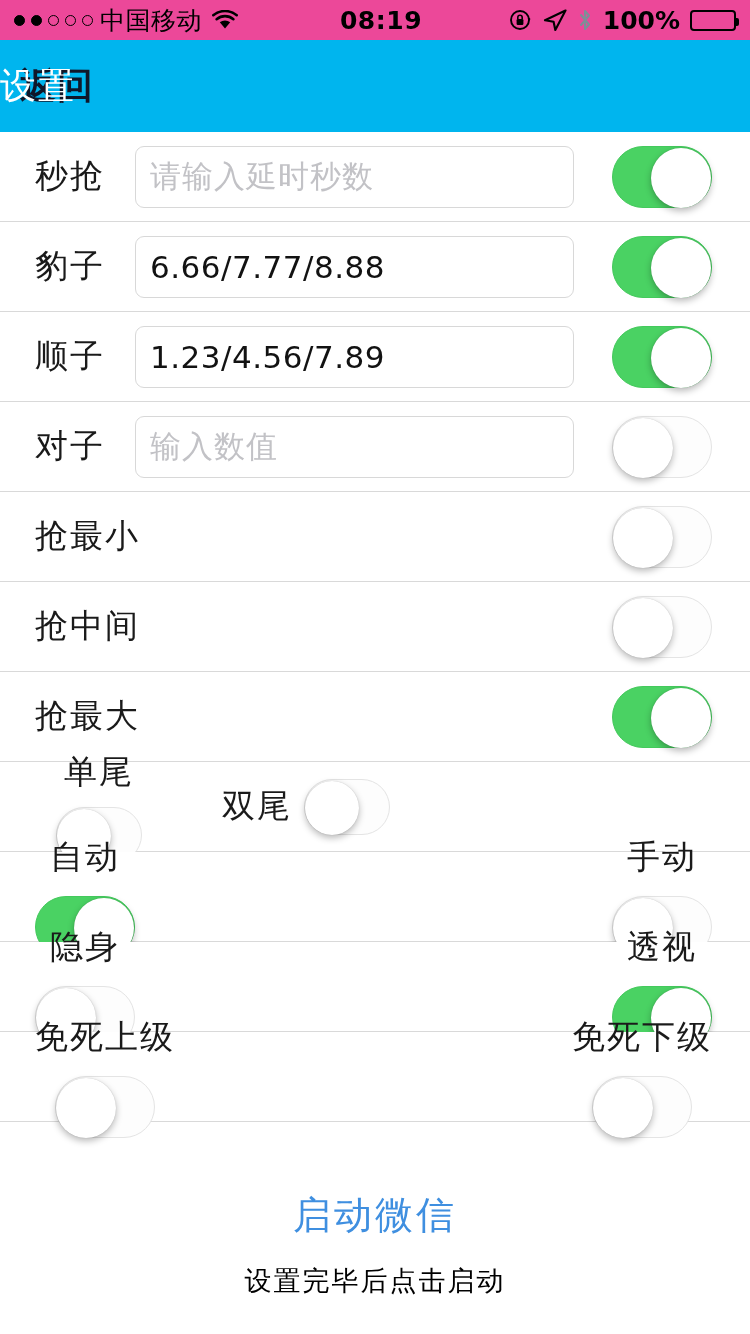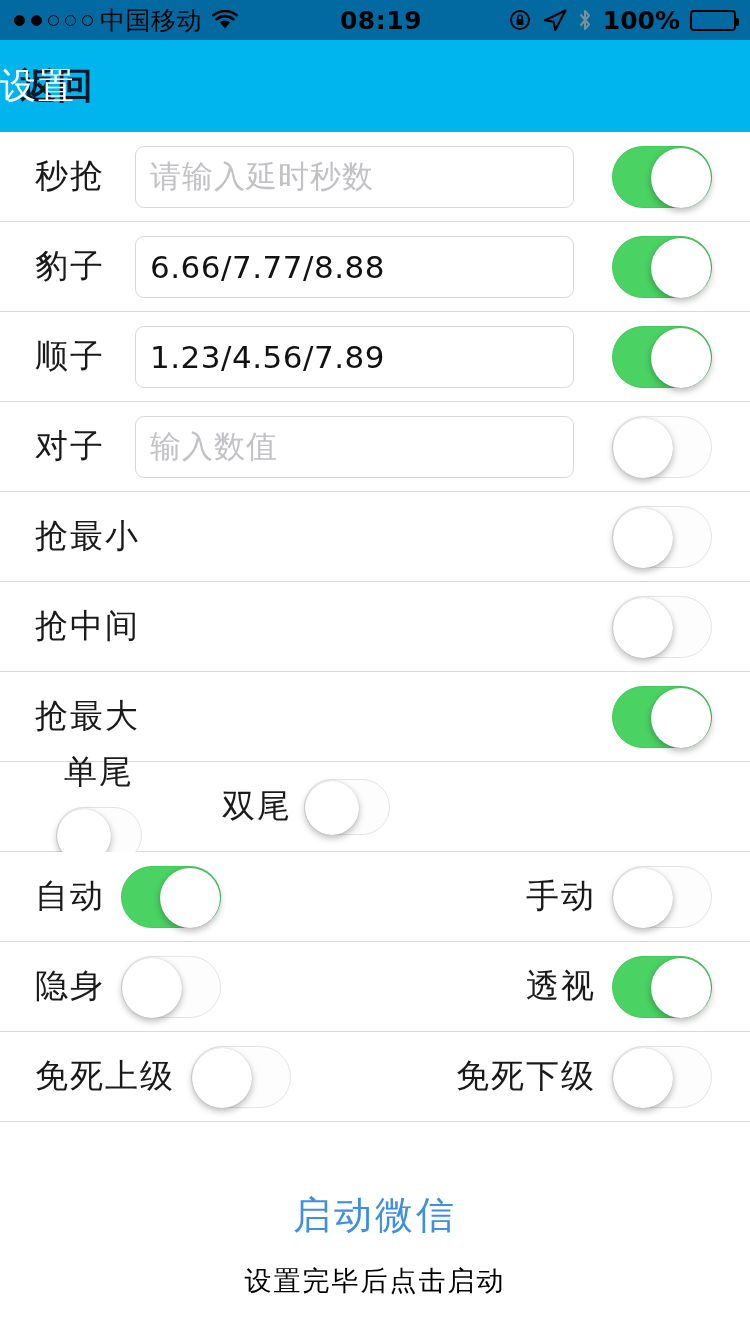--- a/index.html
+++ b/index.html
@@ -6,21 +6,21 @@
   html, body {
     width:750px; height:1334px;
     background:#ffffff;
     font-family:"DejaVu Sans","Liberation Sans",sans-serif;
     overflow:hidden;
   }
   #screen { position:relative; width:750px; height:1334px; background:#fff; }
 
   
   .statusbar{
-    height:40px; background:#0369a1; color:#000;
+    height:40px; background:#ec4899; color:#000;
     display:flex; align-items:center; position:relative;
     padding:0 14px;
   }
   .sb-left{ display:flex; align-items:center; gap:7px; }
   .dots{ display:flex; align-items:center; gap:6px; }
   .dot{ width:11px; height:11px; border-radius:50%; border:1.8px solid #000; }
   .dot.filled{ background:#000; }
   .carrier{ font-size:25px; line-height:1; letter-spacing:.5px; }
   .wifi{ width:26px; height:20px; position:relative; margin-left:3px; }
   .sb-center{
@@ -105,21 +105,21 @@
 
   
   .row.triple{ }
   .cell{ display:flex; align-items:center; gap:12px; }
   .row.triple .cell:nth-child(1){ margin-left:56px;flex-direction:column; }
   .row.triple .cell:nth-child(2){ margin-left:80px; }
   .row.triple .cell:nth-child(3){ margin-left:auto; margin-right:38px; }
 
   .row.dual .cell:nth-child(1){ margin-left:35px; }
   .row.dual .cell:nth-child(2){ margin-left:auto; margin-right:38px; }
-  .row.dual .cell{ gap:16px; }
+  .row.dual .cell{ gap:16px;flex-direction:column; }
 
   
   .footer{ padding-top:68px; text-align:center; }
   .launch{
     display:block; font-size:38px; color:#3f8fe0; letter-spacing:3px;
     margin-bottom:22px;
   }
   .hint{ display:block; font-size:27px; color:#000000; letter-spacing:2px; }
 </style>
 </head>

